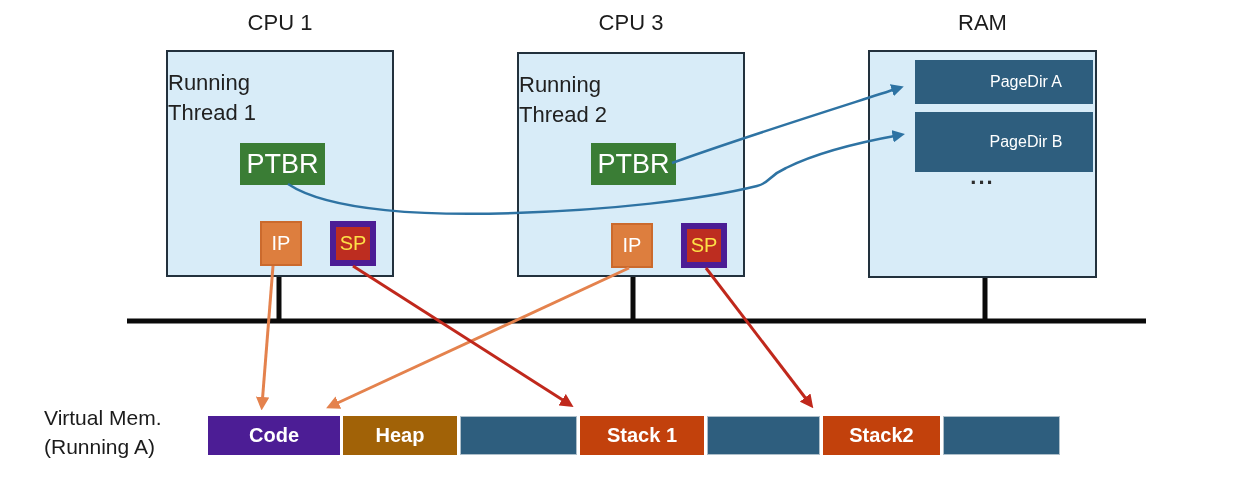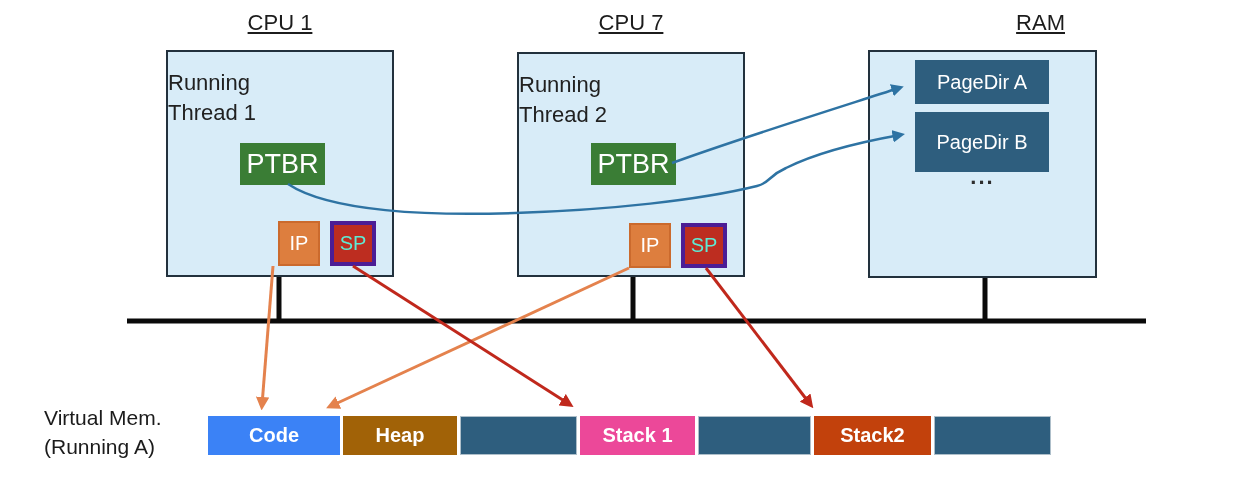--- a/index.html
+++ b/index.html
@@ -2,86 +2,86 @@
 <html><head>
 <meta charset="utf-8">
 <style>
   html,body{margin:0;padding:0;background:#ffffff;}
   #canvas{
     position:relative;width:1248px;height:482px;background:#ffffff;
     font-family:"Liberation Sans",sans-serif;overflow:hidden;
   }
   .top-label{
     position:absolute;top:10px;width:228px;text-align:center;
-    font-size:22px;color:#1c1c1c;text-decoration:underline;
+    font-size:22px;color:#1c1c1c;
   }
   .big-box{
     position:absolute;top:50px;width:228px;height:227px;
     background:#d8ecf8;border:2px solid #22313d;box-sizing:border-box;
   }
   .thread-label{
     position:absolute;top:16px;left:0;width:100%;text-align:left;
     font-size:22px;line-height:30px;color:#212121;
   }
   .ptbr-box{
     position:absolute;left:72px;top:91px;width:85px;height:42px;
     background:#3a7d35;color:#ffffff;font-size:27px;
     display:flex;align-items:center;justify-content:center;
   }
   .ip-box{
     position:absolute;left:92px;top:169px;width:42px;height:45px;
     background:#dd7e3e;border:2px solid #cb6a2d;box-sizing:border-box;
-    color:#ffffff;font-size:20px;display:flex;align-items:center;justify-content:center;margin-left:18px;
+    color:#ffffff;font-size:20px;display:flex;align-items:center;justify-content:center;
   }
   .sp-box{
     position:absolute;left:162px;top:169px;width:46px;height:45px;
-    background:#bd2d20;border:4px solid #4c1d95;box-sizing:border-box;
-    color:#5eead4;font-size:20px;display:flex;align-items:center;justify-content:center;
+    background:#bd2d20;border:6px solid #4c1d95;box-sizing:border-box;
+    color:#fde047;font-size:20px;display:flex;align-items:center;justify-content:center;
   }
   .pagedir-box{
     position:absolute;left:45px;width:134px;height:44px;background:#2e5e7e;
-    color:#ffffff;font-size:20px;display:flex;align-items:center;justify-content:center;
+    color:#ffffff;font-size:16px;display:flex;align-items:center;justify-content:center;padding-left:44px;
   }
   #pagedir-a{top:8px;}
   #pagedir-b{top:60px;height:60px;}
   .ram-ellipsis{
     position:absolute;top:112px;left:0;width:100%;text-align:center;
     font-size:22px;font-weight:700;letter-spacing:2px;color:#2e2e2e;
   }
   #vm-label{
     position:absolute;left:44px;top:403px;font-size:21px;line-height:29px;color:#1b1b1b;
   }
   #memory-bar{
     position:absolute;left:208px;top:416px;height:39px;
     display:flex;gap:3px;
   }
   .seg{
     height:39px;box-sizing:border-box;color:#ffffff;font-weight:700;font-size:20px;
     display:flex;align-items:center;justify-content:center;
   }
-  .seg-code{width:132px;background:#3b82f6;}
+  .seg-code{width:132px;background:#4c1d95;}
   .seg-heap{width:114px;background:#a16207;}
   .seg-free1{width:117px;background:#2e5e7e;border:1px solid #aebfca;}
-  .seg-stack1{width:115px;background:#ec4899;}
+  .seg-stack1{width:124px;background:#c2410c;}
   .seg-free2{width:113px;background:#2e5e7e;border:1px solid #aebfca;}
   .seg-stack2{width:117px;background:#c2410c;}
   .seg-free3{width:117px;background:#2e5e7e;border:1px solid #aebfca;}
   #overlay{
     position:absolute;left:0;top:0;width:1248px;height:482px;
     pointer-events:none;z-index:5;
   }
 </style>
 </head>
 <body>
 
 <div id="canvas">
 
   <div class="top-label" style="left:166px;">CPU 1</div>
-  <div class="top-label" style="left:517px;">CPU 7</div>
-  <div class="top-label" style="left:836px;width:229px;text-align:right;">RAM</div>
+  <div class="top-label" style="left:517px;">CPU 3</div>
+  <div class="top-label" style="left:868px;width:229px;">RAM</div>
 
   <div class="big-box" style="left:166px;">
     <div class="thread-label">
       <span>Running</span><br>
       <span>Thread 1</span>
     </div>
     <div class="ptbr-box">
       <span>PTBR</span>
     </div>
     <div class="ip-box">

